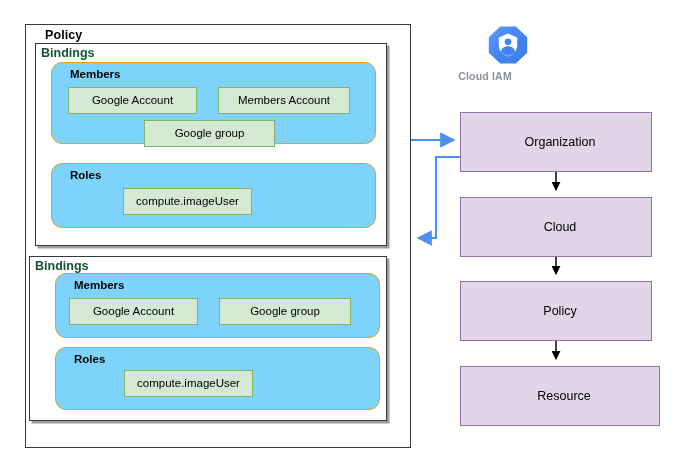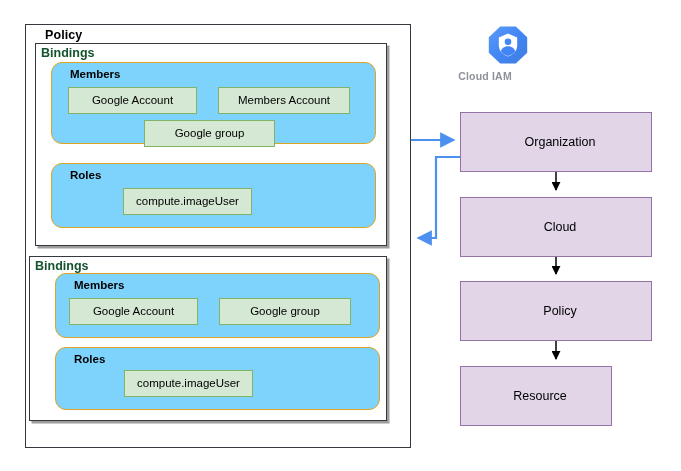--- a/index.html
+++ b/index.html
@@ -169,21 +169,21 @@
       <circle cx="22" cy="17.8" r="3.3" fill="#4285f4"></circle>
       <path d="M22 22.2 c-4.2 0 -6.6 2.6 -7.2 5.2 c1.6 2.0 4.1 3.6 7.2 4.6
                c3.1 -1.0 5.6 -2.6 7.2 -4.6 c-0.6 -2.6 -3.0 -5.2 -7.2 -5.2 Z" fill="#4285f4"></path>
     </svg>
   </div>
   <div class="abs iam-caption">Cloud IAM</div>
 
   <div class="abs node-box" style="left:460px; top:112px; width:192px; height:60px;">Organization</div>
   <div class="abs node-box" style="left:460px; top:197px; width:192px; height:60px;">Cloud</div>
   <div class="abs node-box" style="left:460px; top:281px; width:192px; height:60px;">Policy</div>
-  <div class="abs node-box" style="left:460px; top:366px; width:152px; height:60px;">Resource</div>
+  <div class="abs node-box" style="left:460px; top:366px; width:200px; height:60px;">Resource</div>
 
   <svg id="connectors" xmlns="http://www.w3.org/2000/svg">
     <defs>
       <marker id="arrow-blue" viewBox="0 0 10 10" refX="9" refY="5" markerWidth="7" markerHeight="7" orient="auto-start-reverse">
         <path d="M 0 0 L 10 5 L 0 10 z" fill="#4d90f0"></path>
       </marker>
       <marker id="arrow-black" viewBox="0 0 10 10" refX="9" refY="5" markerWidth="6" markerHeight="6" orient="auto-start-reverse">
         <path d="M 0 0 L 10 5 L 0 10 z" fill="#000000"></path>
       </marker>
     </defs>

